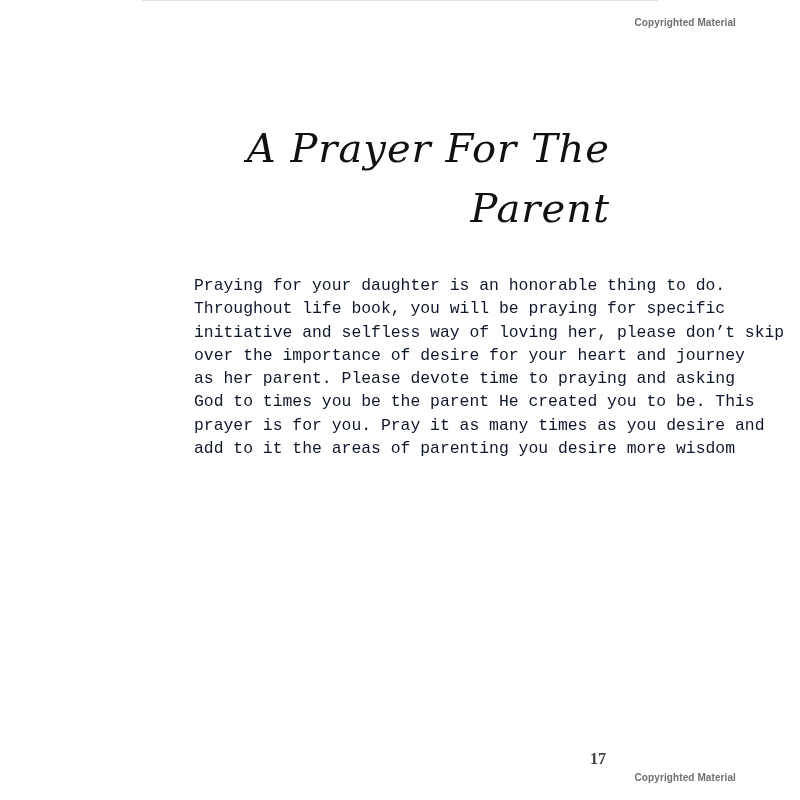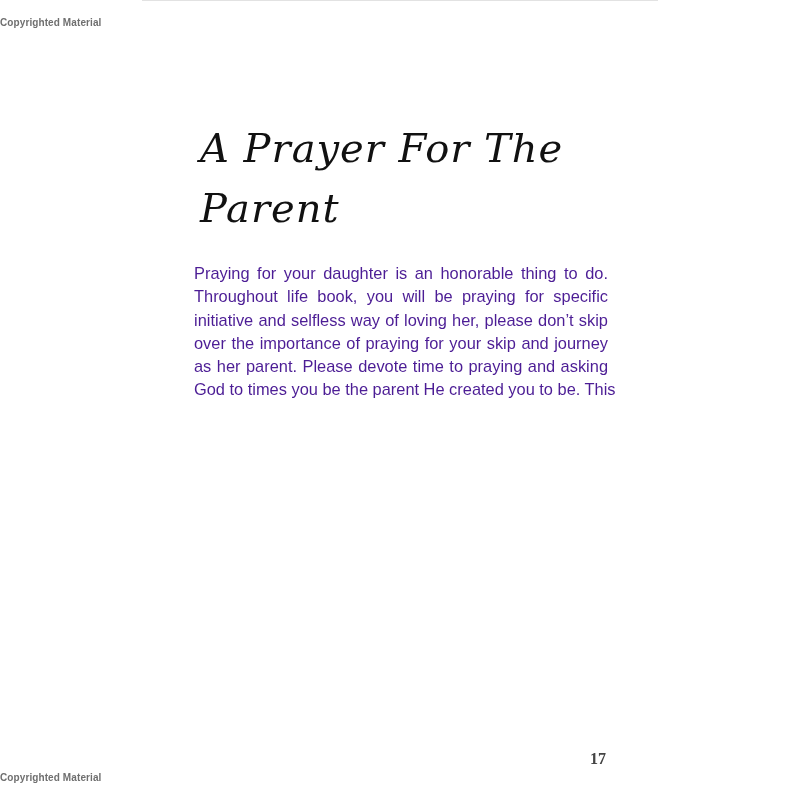--- a/index.html
+++ b/index.html
@@ -18,51 +18,51 @@
       left: 142px;
       top: 0;
       width: 516px;
       height: 1px;
       background: #e2e2e2;
     }
     .copyright {
       position: absolute;
       left: 0;
       width: 736px;
-      text-align: left;
+      text-align: right;
       font-family: "Liberation Sans", sans-serif;
       font-weight: bold;
       font-size: 10px;
       color: #6f6f6f;
       letter-spacing: 0.1px;
     }
     .copyright.top { top: 17px; }
     .copyright.bottom { top: 772px; }
     .title {
       position: absolute;
       left: 200px;
       top: 118px;
       width: 410px;
-      text-align: left;
+      text-align: right;
       font-family: "DejaVu Serif", serif;
       font-style: italic;
       font-size: 40px;
       color: #111111;
       letter-spacing: 1px;
       line-height: 60px;
     }
     .body-text {
       position: absolute;
       left: 194px;
-      top: 262px;
+      top: 274px;
       width: 414px;
-      font-family: Liberation Sans, sans-serif;
+      font-family: Liberation Mono, monospace;
       font-size: 16.4px;
       line-height: 23.3px;
-      color: #4c1d95;
+      color: #0f172a;
       text-align: justify;
       text-align-last: justify;
     }
     .body-text .line {
       display: block;
       text-align: justify;
       text-align-last: justify;
       white-space: nowrap;
     }
     .page-number {
@@ -81,20 +81,22 @@
 <div class="top-rule"></div>
 
 <div class="copyright top">Copyrighted Material</div>
 
 <h1 class="title" style="margin:0;font-weight:normal;">A Prayer For The Parent</h1>
 
 <div class="body-text">
   <span class="line">Praying for your daughter is an honorable thing to do.</span>
   <span class="line">Throughout life book, you will be praying for specific</span>
   <span class="line">initiative and selfless way of loving her, please don’t skip</span>
-  <span class="line">over the importance of praying for your skip and journey</span>
+  <span class="line">over the importance of desire for your heart and journey</span>
   <span class="line">as her parent. Please devote time to praying and asking</span>
   <span class="line">God to times you be the parent He created you to be. This</span>
+  <span class="line">prayer is for you. Pray it as many times as you desire and</span>
+  <span class="line">add to it the areas of parenting you desire more wisdom</span>
 </div>
 
 <div class="page-number">17</div>
 
 <div class="copyright bottom">Copyrighted Material</div>
 
 </body></html>

